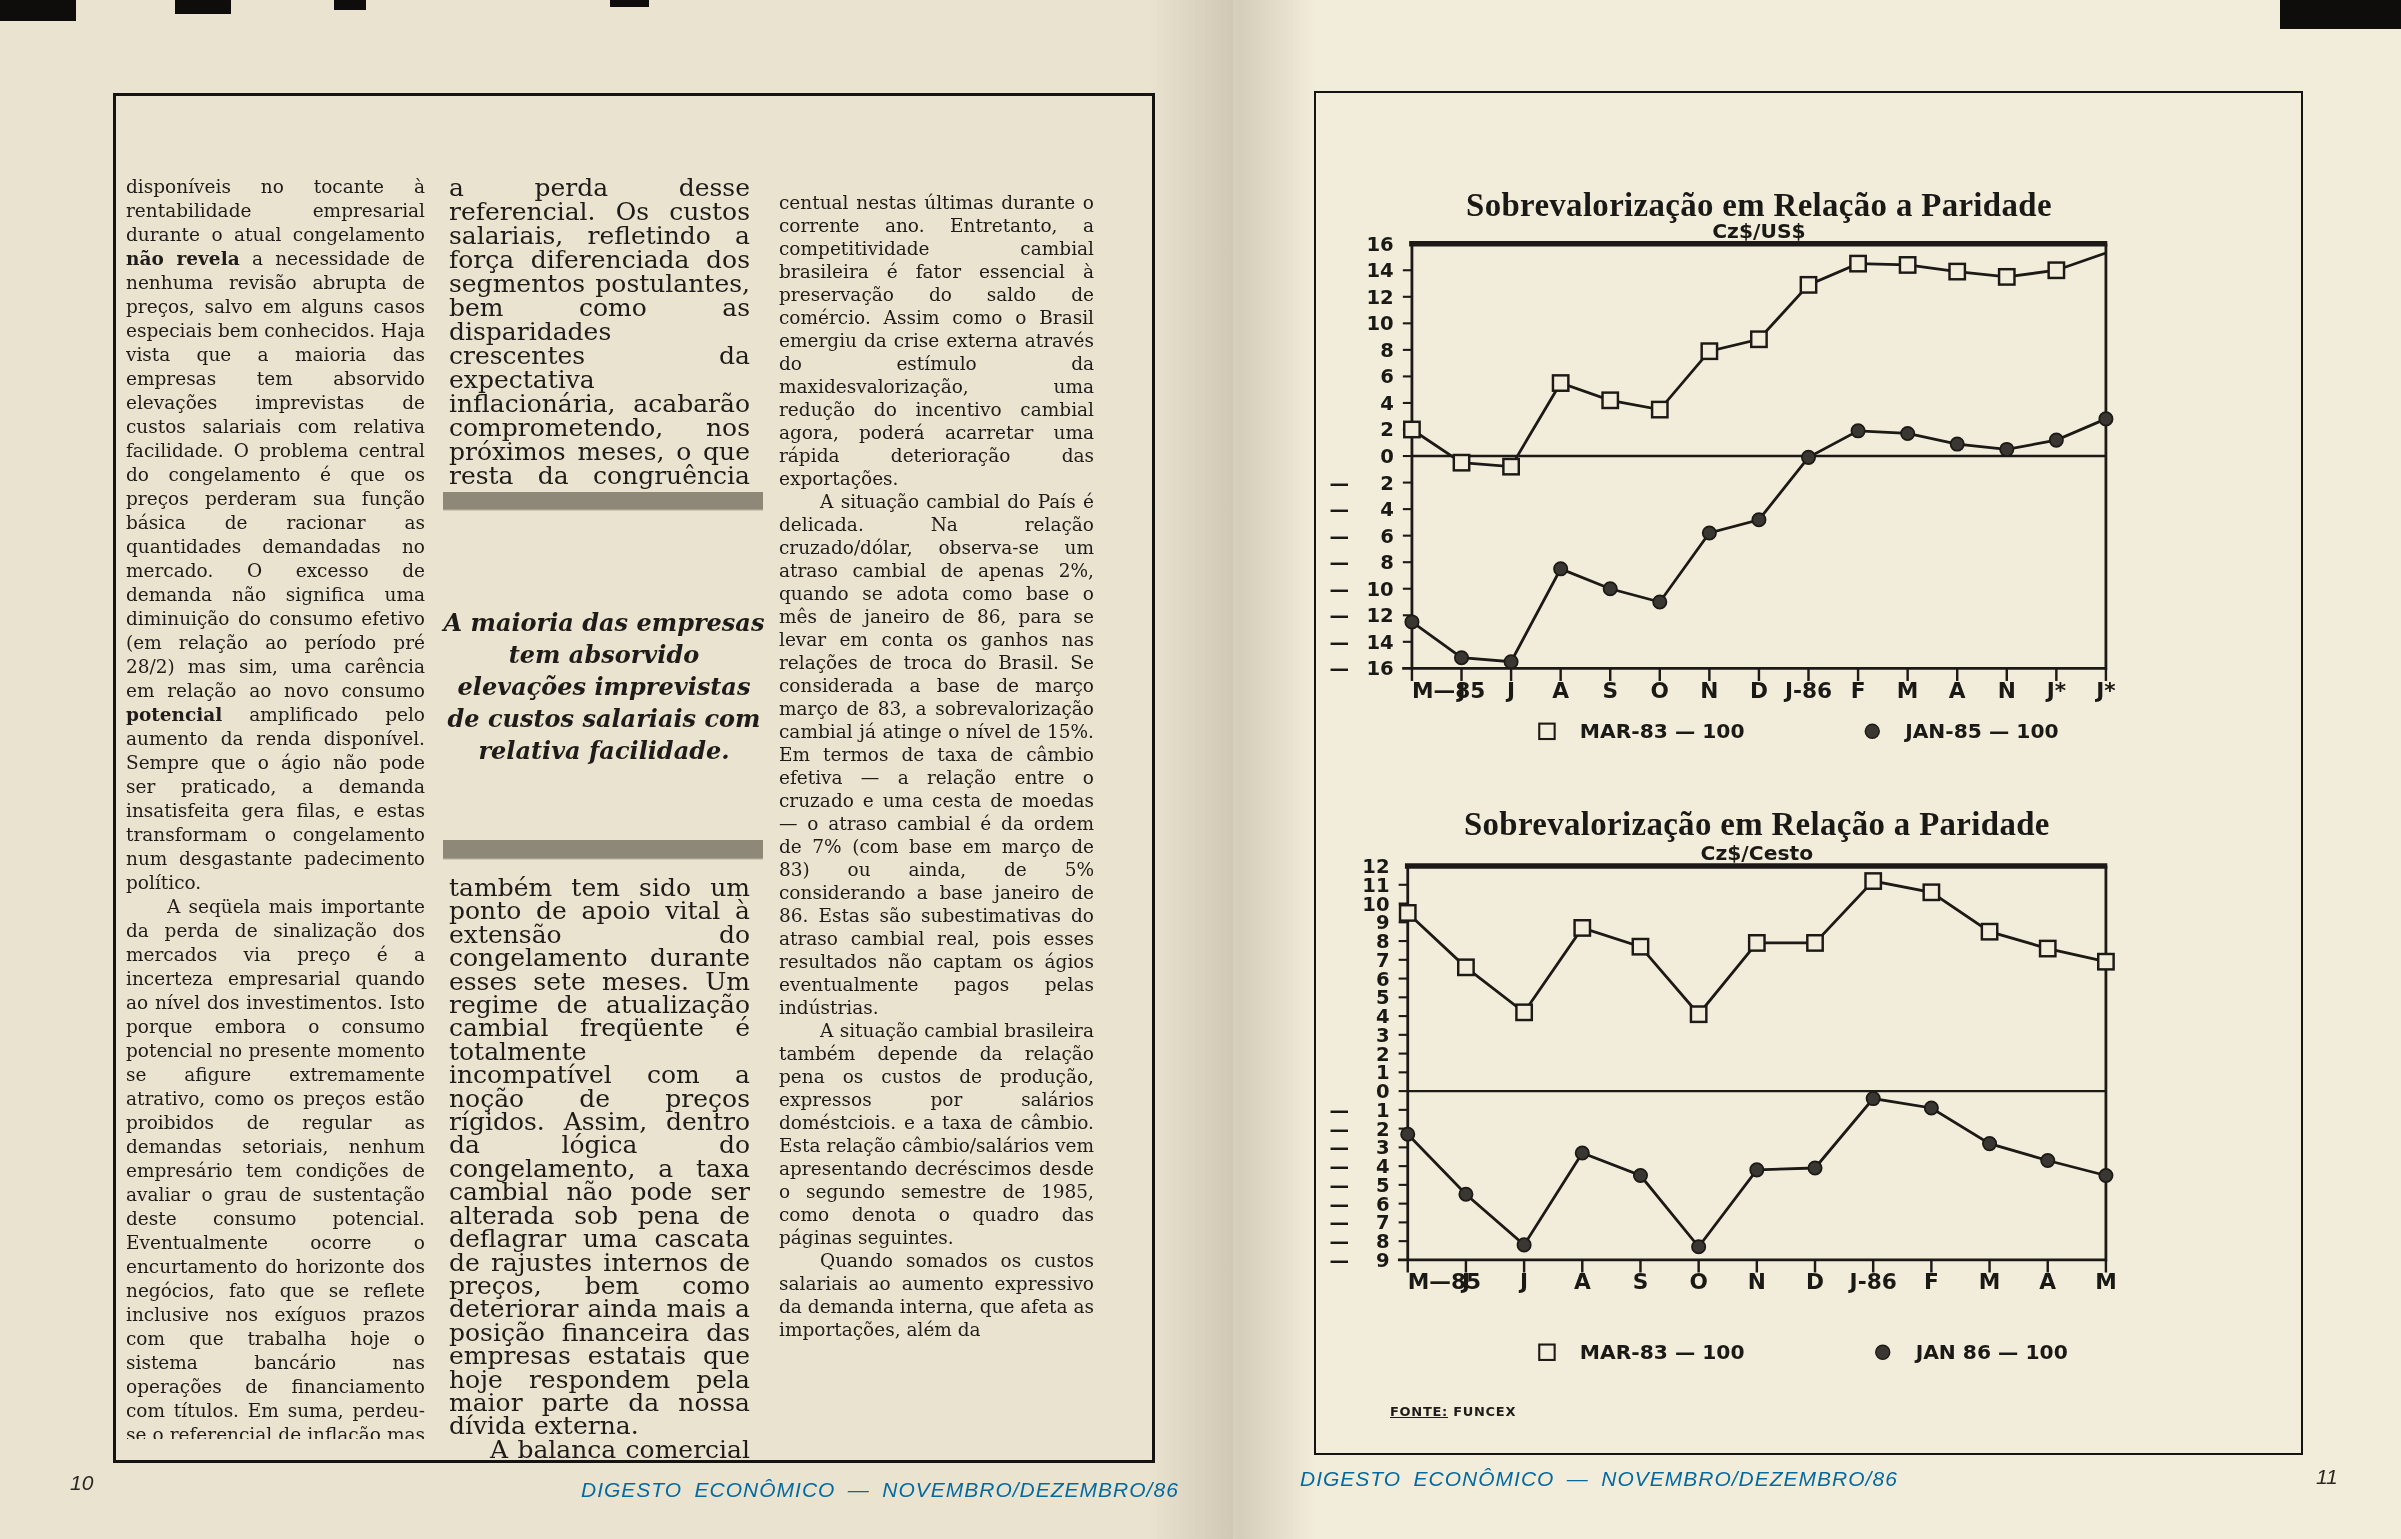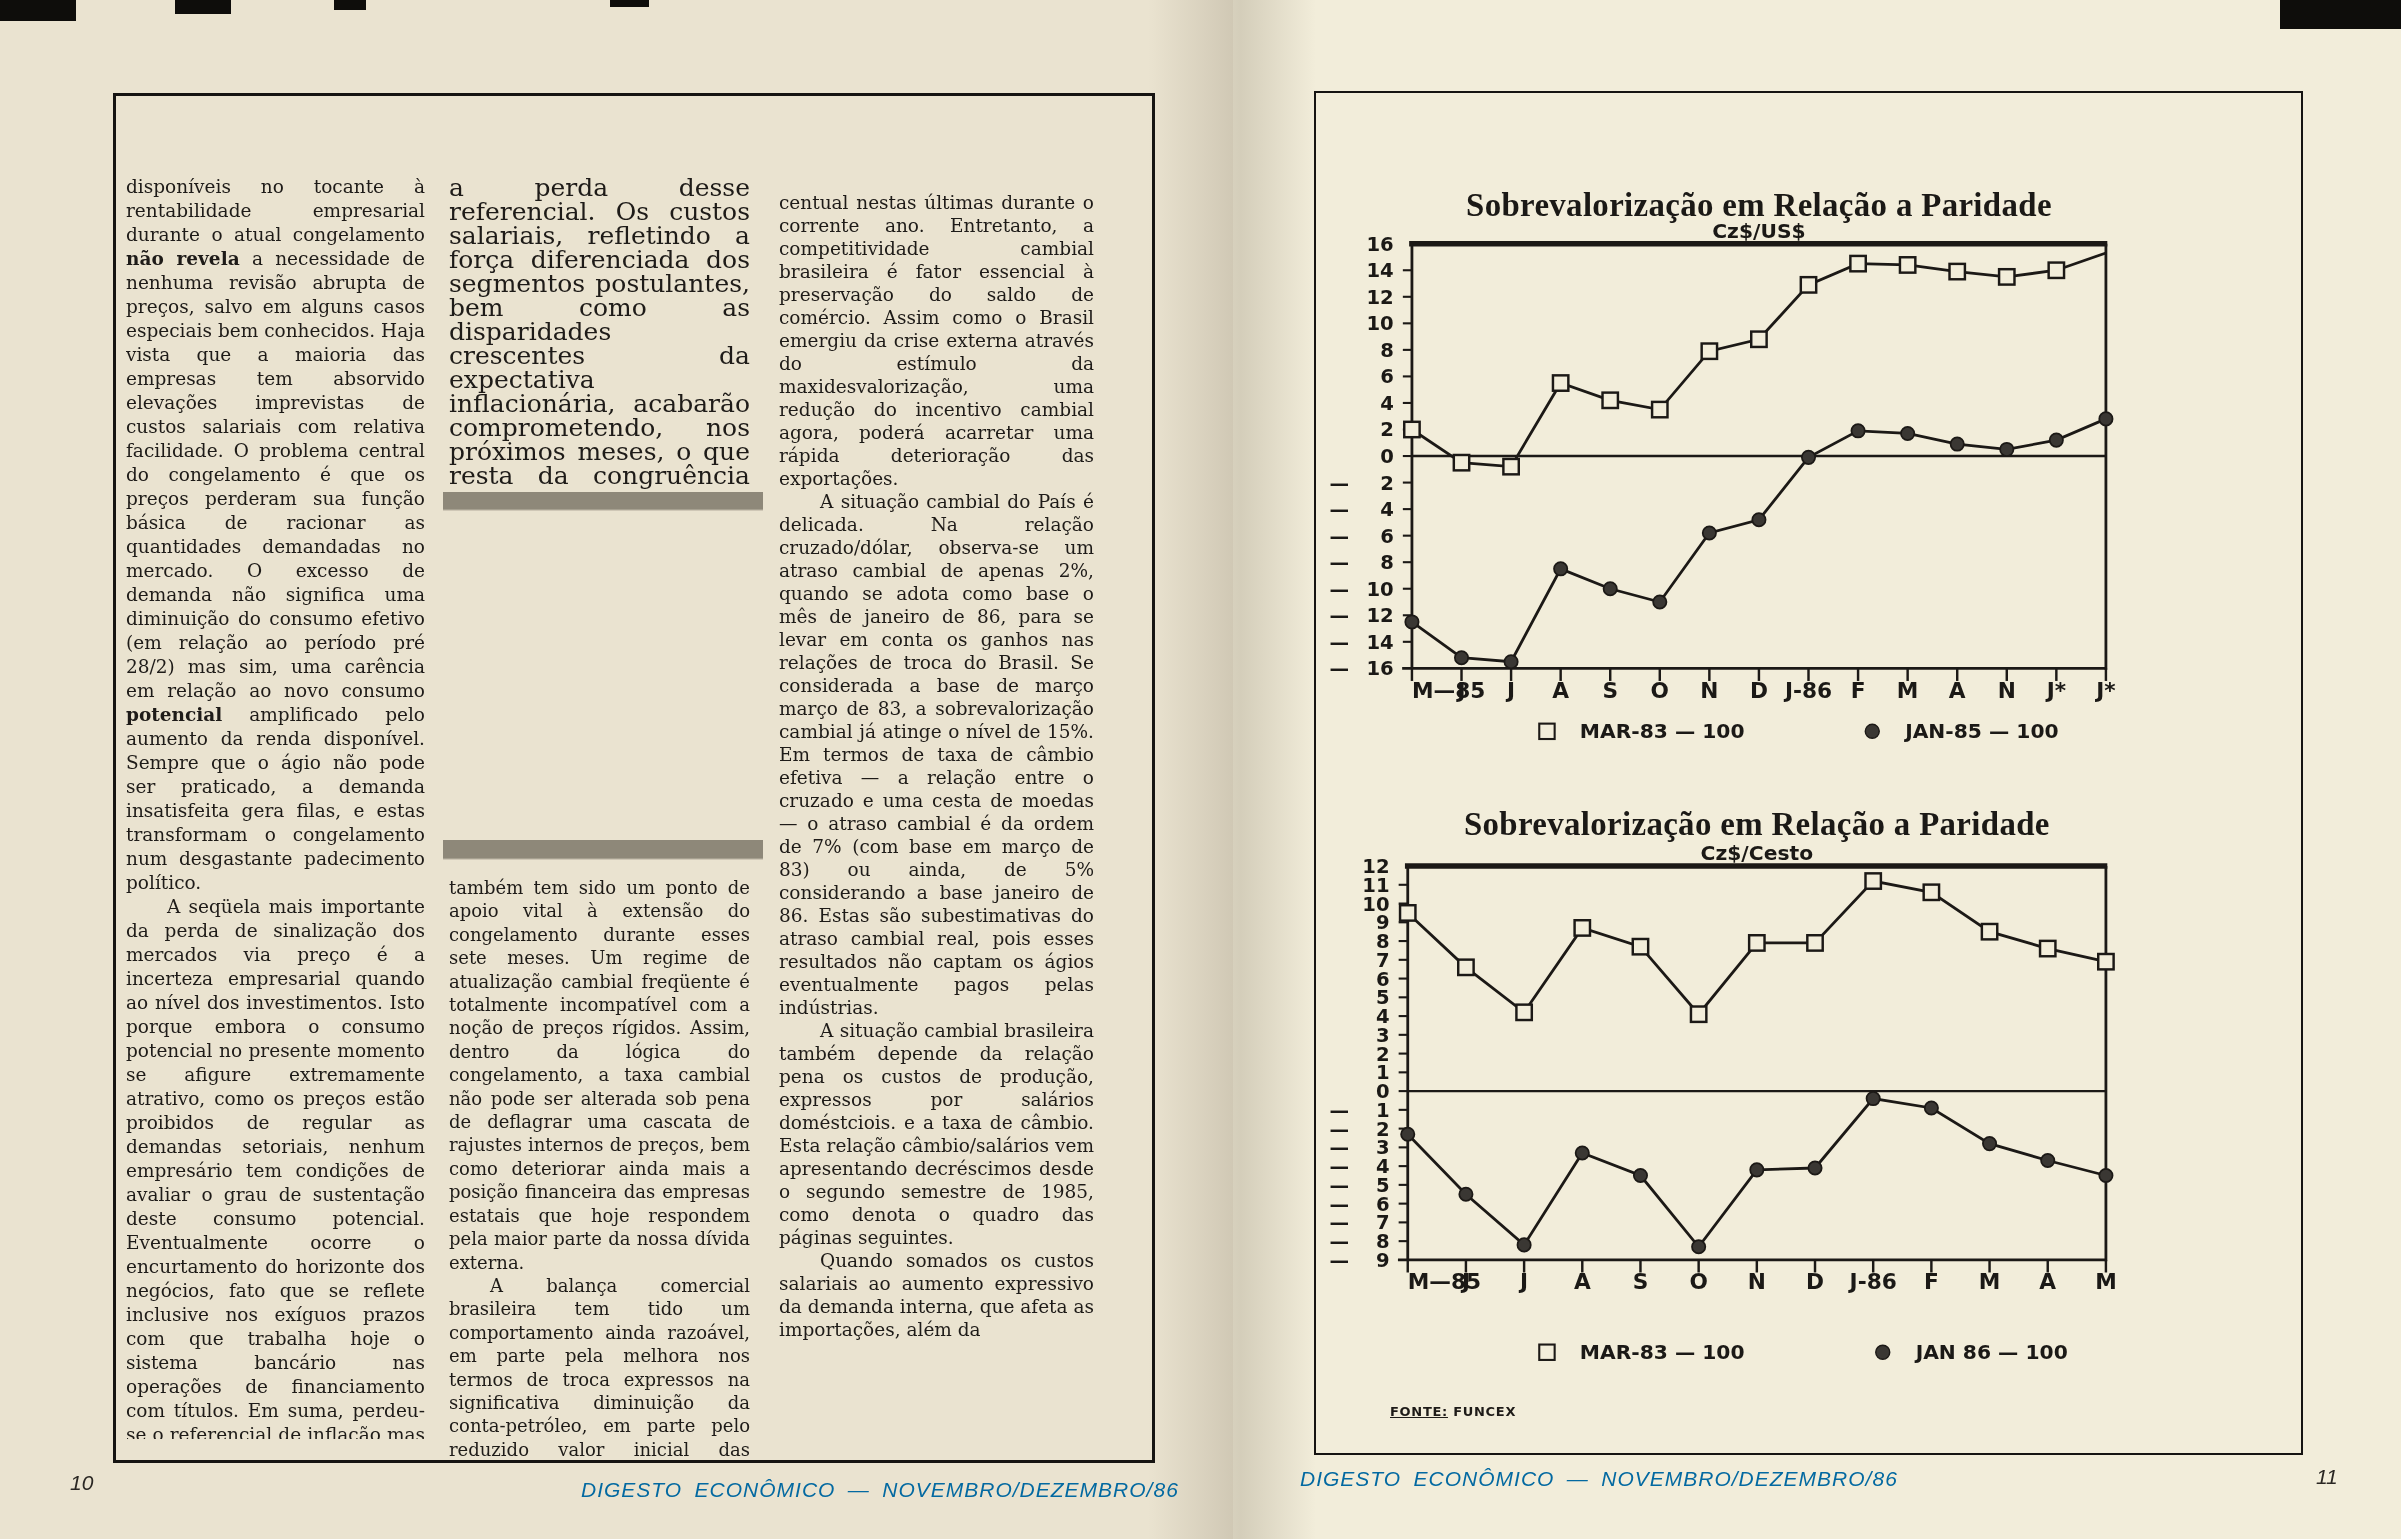--- a/index.html
+++ b/index.html
@@ -7,21 +7,21 @@
           font-family:"DejaVu Serif",serif;color:#1e1b18;}
   #right-paper{position:absolute;left:1233px;top:0;width:1169px;height:1539px;background:#f2edda;}
   #gutter{position:absolute;left:1148px;top:0;width:168px;height:1539px;
           background:linear-gradient(to right,rgba(0,0,0,0),rgba(92,80,58,.16) 45%,rgba(92,80,58,.20) 55%,rgba(0,0,0,0));}
   .scan-mark{position:absolute;background:#0e0d0b;}
   
   #left-frame{position:absolute;left:113px;top:93px;width:1036px;height:1364px;border:3.5px solid #161412;}
   .col{position:absolute;text-align:justify;overflow:hidden;}
   #col1{left:126px;top:175px;width:299px;height:1264px;font-size:18.5px;line-height:24px;}
   #col2-top{left:449px;top:176px;width:301px;height:313px;font-size:25px;line-height:24px;}
-  #col2-bottom{left:449px;top:876px;width:301px;height:582px;font-size:18px;line-height:23.4px;}
+  #col2-bottom{left:449px;top:876px;width:301px;height:582px;font-size:25px;line-height:23.4px;}
   #col3{left:779px;top:191px;width:315px;height:1282px;font-size:18.5px;line-height:23px;}
   .par{margin:0;}
   .par.ind{text-indent:41px;}
   .gray-bar{position:absolute;height:17px;background:#8e8879;box-shadow:0 1.4px 0 rgba(40,35,25,.35);}
   #bar1{left:443px;top:492px;width:320px;}
   #bar2{left:443px;top:840px;width:320px;height:18px;}
   #pull-quote{position:absolute;left:441px;top:607px;width:326px;text-align:center;
       font-family:"DejaVu Serif",serif;font-style:italic;font-weight:bold;
       font-size:24px;line-height:32px;}
   
@@ -54,20 +54,21 @@
   <div id="col1" class="col">
       <p class="par">disponíveis no tocante à rentabilidade empresarial durante o atual congelamento <b>não revela</b> a necessidade de nenhuma revisão abrupta de preços, salvo em alguns casos especiais bem conhecidos. Haja vista que a maioria das empresas tem absorvido elevações imprevistas de custos salariais com relativa facilidade. O problema central do congelamento é que os preços perderam sua função básica de racionar as quantidades demandadas no mercado. O excesso de demanda não significa uma diminuição do consumo efetivo (em relação ao período pré 28/2) mas sim, uma carência em relação ao novo consumo <b>potencial</b> amplificado pelo aumento da renda disponível. Sempre que o ágio não pode ser praticado, a demanda insatisfeita gera filas, e estas transformam o congelamento num desgastante padecimento político.</p>
       <p class="par ind">A seqüela mais importante da perda de sinalização dos mercados via preço é a incerteza empresarial quando ao nível dos investimentos. Isto porque embora o consumo potencial no presente momento se afigure extremamente atrativo, como os preços estão proibidos de regular as demandas setoriais, nenhum empresário tem condições de avaliar o grau de sustentação deste consumo potencial. Eventualmente ocorre o encurtamento do horizonte dos negócios, fato que se reflete inclusive nos exíguos prazos com que trabalha hoje o sistema bancário nas operações de financiamento com títulos. Em suma, perdeu-se o referencial de inflação mas não se aboliram as expectativas mais díspares possíveis sobre essa variável fundamental.</p>
     </div>
 
   <div id="col2-top" class="col">
       <p class="par">a perda desse referencial. Os custos salariais, refletindo a força diferenciada dos segmentos postulantes, bem como as disparidades crescentes da expectativa inflacionária, acabarão comprometendo, nos próximos meses, o que resta da congruência inicial do congelamento de preços.</p>
       <p class="par ind">A fixação da <b>taxa de câmbio</b> entre o cruzado e o dólar</p>
     </div>
   <div id="bar1" class="gray-bar"></div>
+  <div id="pull-quote">A maioria das empresas tem absorvido elevações imprevistas de custos salariais com relativa facilidade.</div>
   <div id="bar2" class="gray-bar"></div>
   <div id="col2-bottom" class="col">
       <p class="par">também tem sido um ponto de apoio vital à extensão do congelamento durante esses sete meses. Um regime de atualização cambial freqüente é totalmente incompatível com a noção de preços rígidos. Assim, dentro da lógica do congelamento, a taxa cambial não pode ser alterada sob pena de deflagrar uma cascata de rajustes internos de preços, bem como deteriorar ainda mais a posição financeira das empresas estatais que hoje respondem pela maior parte da nossa dívida externa.</p>
       <p class="par ind">A balança comercial brasileira tem tido um comportamento ainda razoável, em parte pela melhora nos termos de troca expressos na significativa diminuição da conta-petróleo, em parte pelo reduzido valor inicial das importações dos demais produtos, apesar da incidência de forte aumento per-</p>
     </div>
 
   <div id="col3" class="col">
       <p class="par">centual nestas últimas durante o corrente ano. Entretanto, a competitividade cambial brasileira é fator essencial à preservação do saldo de comércio. Assim como o Brasil emergiu da crise externa através do estímulo da maxidesvalorização, uma redução do incentivo cambial agora, poderá acarretar uma rápida deterioração das exportações.</p>
       <p class="par ind">A situação cambial do País é delicada. Na relação cruzado/dólar, observa-se um atraso cambial de apenas 2%, quando se adota como base o mês de janeiro de 86, para se levar em conta os ganhos nas relações de troca do Brasil. Se considerada a base de março março de 83, a sobrevalorização cambial já atinge o nível de 15%. Em termos de taxa de câmbio efetiva — a relação entre o cruzado e uma cesta de moedas — o atraso cambial é da ordem de 7% (com base em março de 83) ou ainda, de 5% considerando a base janeiro de 86. Estas são subestimativas do atraso cambial real, pois esses resultados não captam os ágios eventualmente pagos pelas indústrias.</p>
       <p class="par ind">A situação cambial brasileira também depende da relação pena os custos de produção, expressos por salários doméstciois. e a taxa de câmbio. Esta relação câmbio/salários vem apresentando decréscimos desde o segundo semestre de 1985, como denota o quadro das páginas seguintes.</p>

